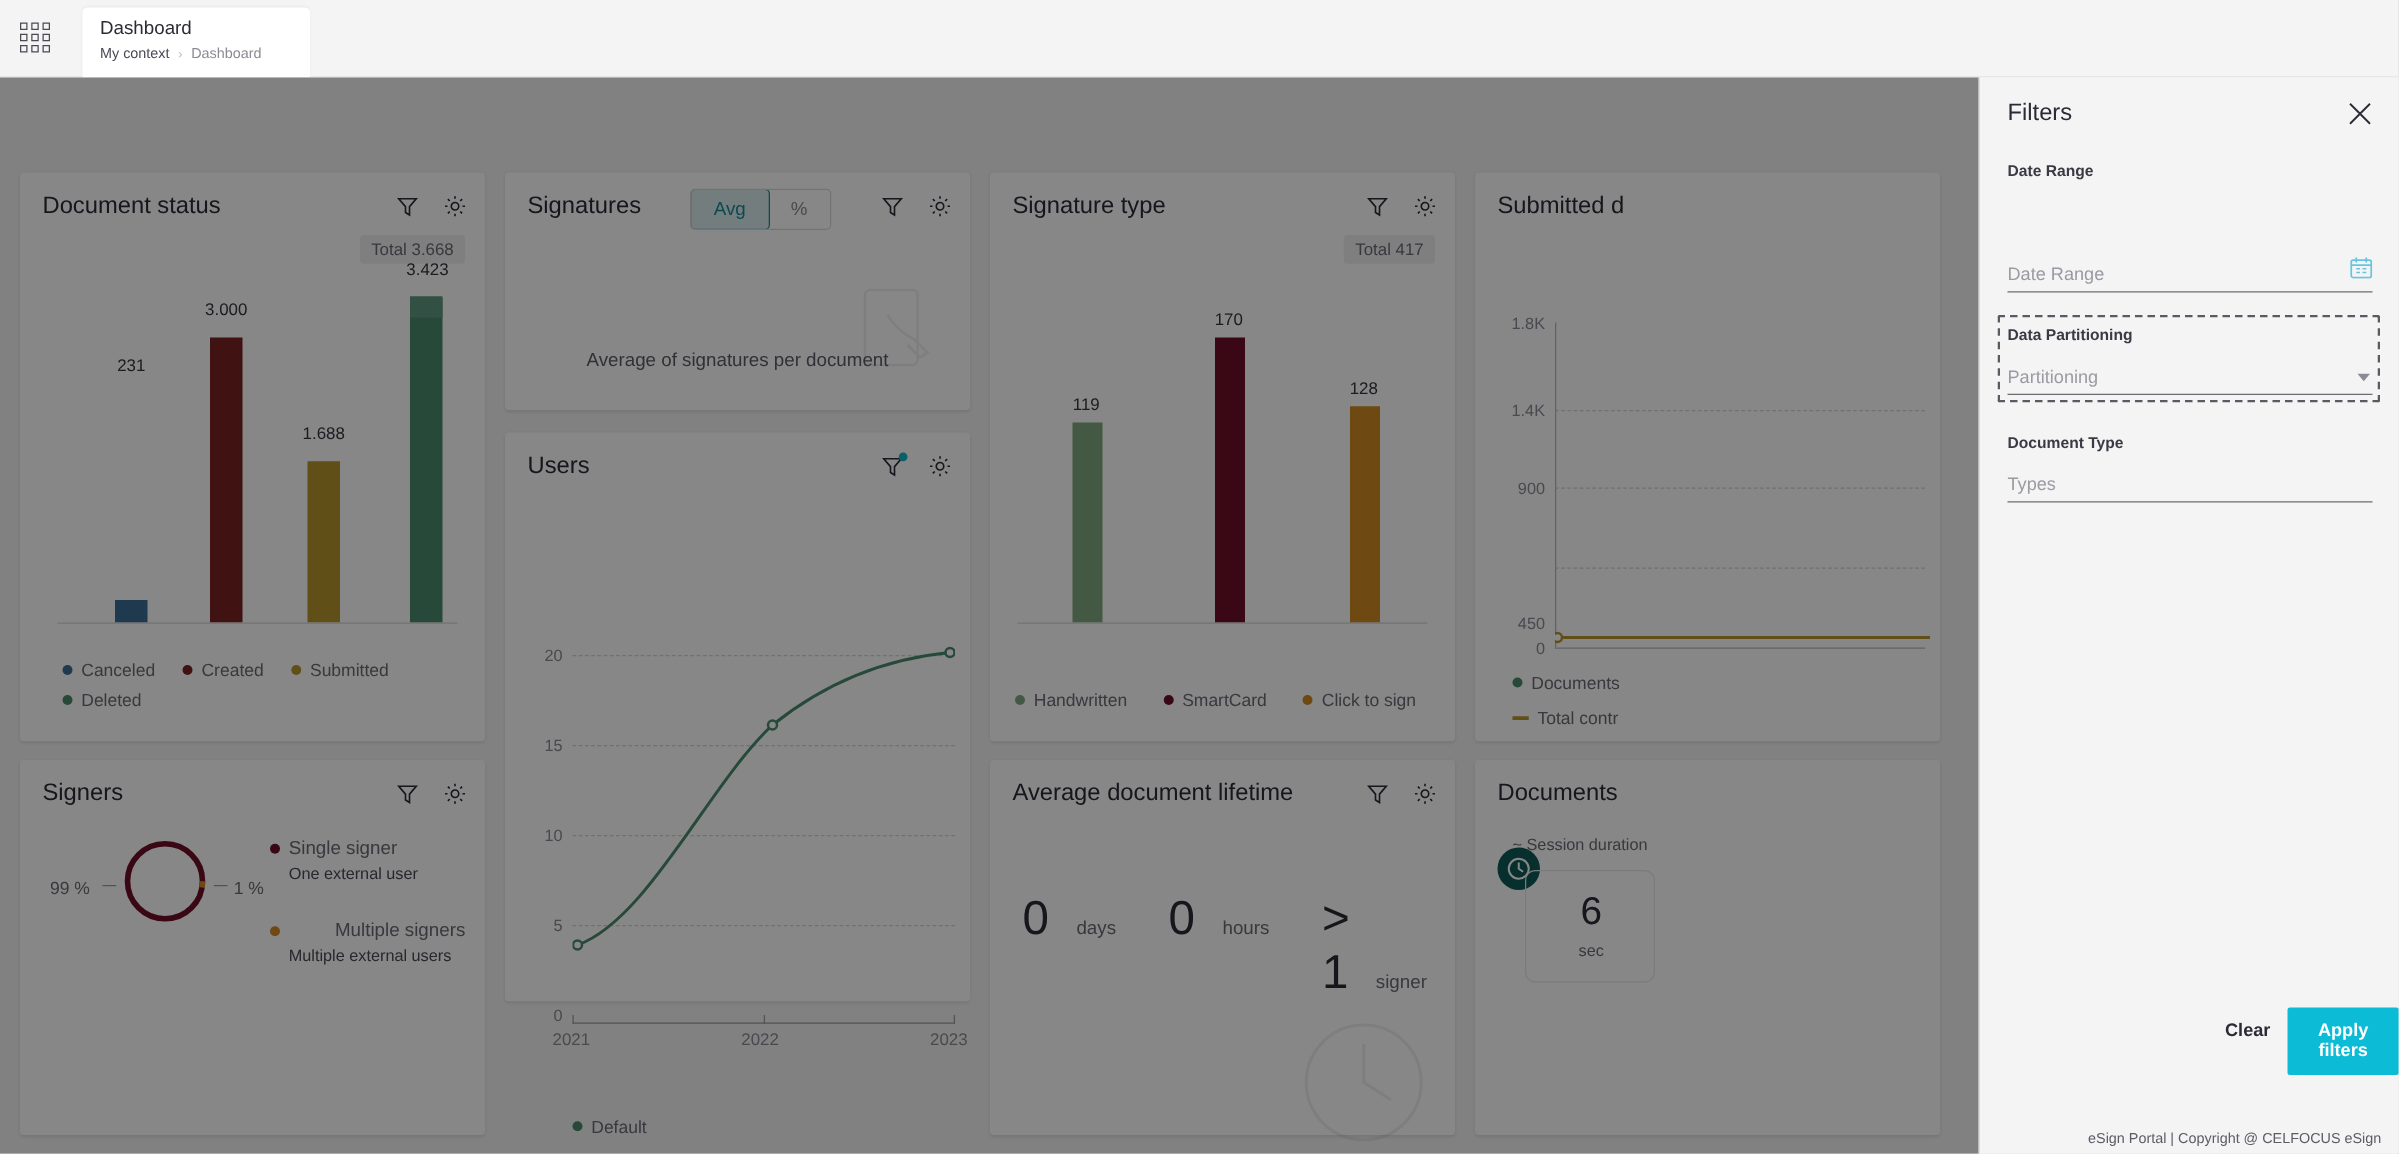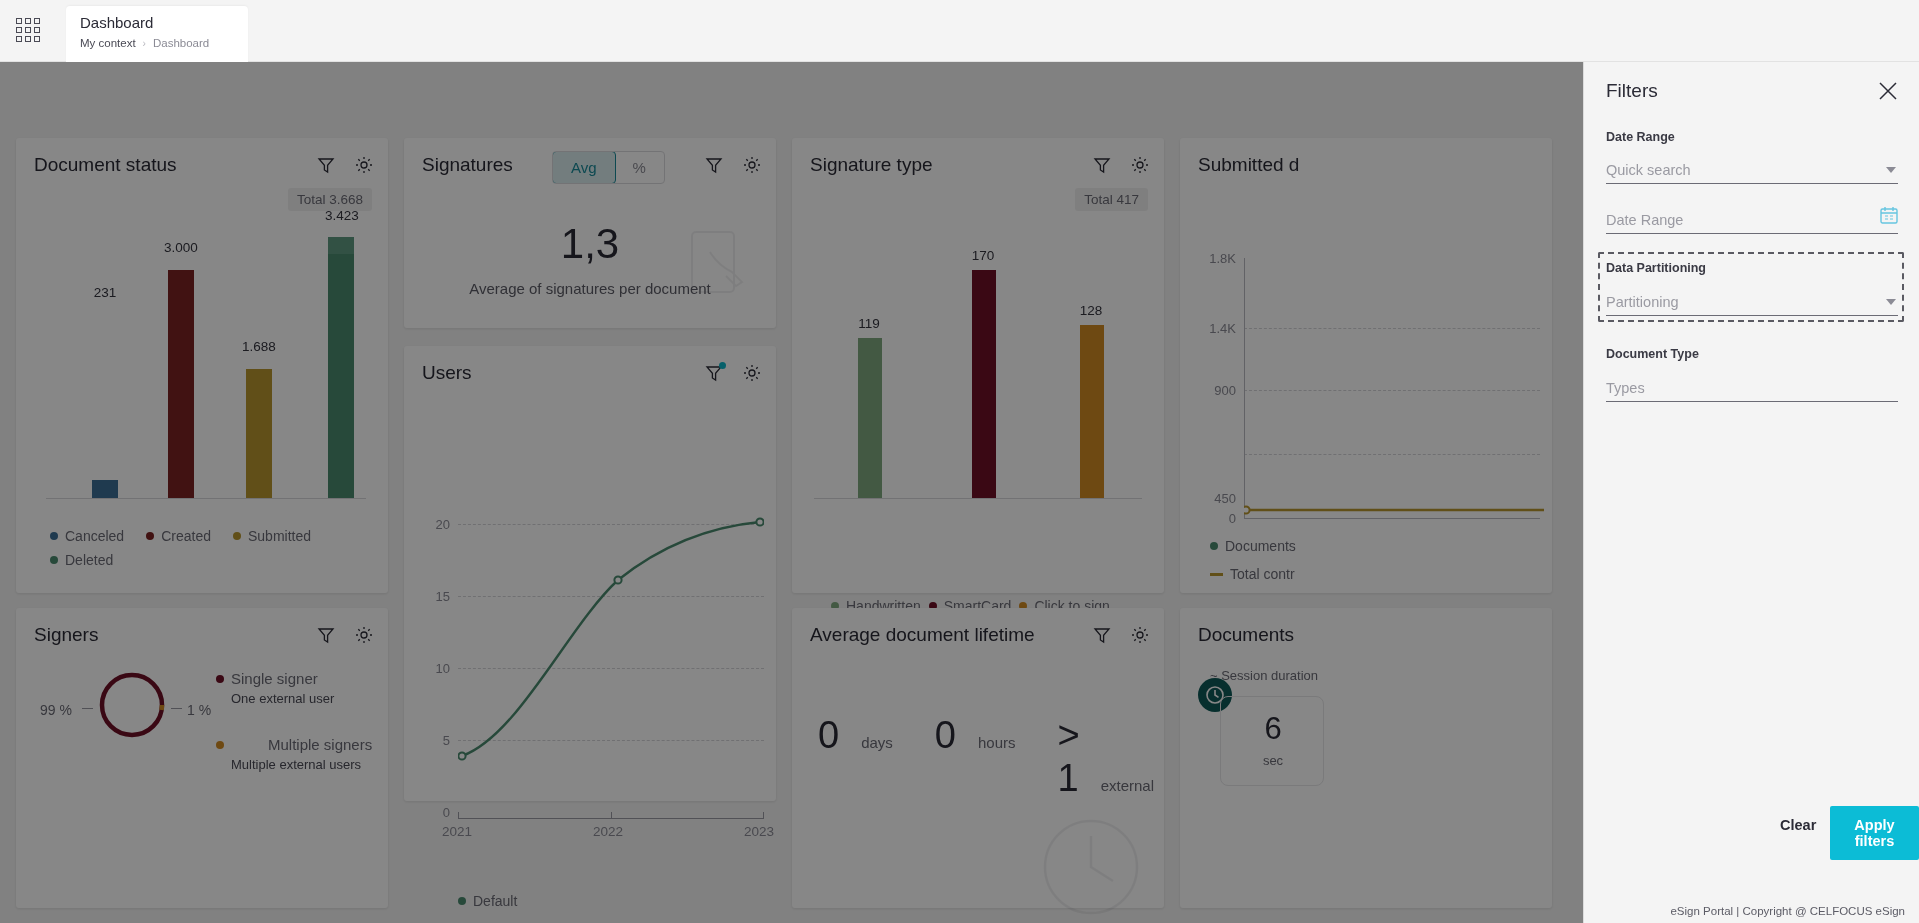--- a/index.html
+++ b/index.html
@@ -232,21 +232,20 @@
             <path d="M10 2v2M10 16v2M2 10h2M16 10h2M4.3 4.3l1.5 1.5M14.2 14.2l1.5 1.5M15.7 4.3l-1.5 1.5M5.8 14.2l-1.5 1.5" stroke="#2b2b36" stroke-width="1.3"></path>
           </svg>
         </span>
     </div>
     <div class="watermark" style="right:10px; top:86px;">
       <svg width="86" height="86" viewBox="0 0 86 86">
           <rect x="12" y="8" width="42" height="60" rx="4" fill="none" stroke="#2b2b36" stroke-width="2"></rect>
           <path d="M30 28c6 10 14 16 22 20l10 10-6 4-10-10" fill="none" stroke="#2b2b36" stroke-width="2"></path>
         </svg>
     </div>
-    <div class="bignum" style="left:0; top:82px; width:372px; text-align:center;">1,3</div>
     <div class="subtext" style="left:0; top:142px; width:372px; text-align:center;">Average of signatures per document</div>
   </div>
 
   <div class="card" style="left:404px; top:284px; width:372px; height:455px;">
     <h3>Users</h3>
     <div class="icons">
       <span class="ic">
         <svg width="20" height="20" viewBox="0 0 20 20">
             <path d="M3 4h14l-5.4 6.3V17l-3.2-2v-4.7z" fill="none" stroke="#2b2b36" stroke-width="1.3"></path>
           </svg>
@@ -320,21 +319,21 @@
 
       <div class="barlabel" style="left:144px; bottom:235px; width:50px;">170</div>
       <div class="bar" style="left:158px; width:24px; height:228px; background:#6e1026;"></div>
 
       <div class="barlabel" style="left:252px; bottom:180px; width:50px;">128</div>
       <div class="bar" style="left:266px; width:24px; height:173px; background:#d08a22;"></div>
 
       <div class="axisline" style="left:0; bottom:-1px; width:328px;"></div>
     </div>
 
-    <div class="legend" style="left:39px; top:414px; width:330px; gap:8px 8px;margin-top:46px;">
+    <div class="legend" style="left:20px; top:414px; width:330px; gap:8px 29px;">
       <span class="lg">
           <i class="dot" style="background:#7fa97f"></i>
           <span>Handwritten</span>
         </span>
       <span class="lg">
           <i class="dot" style="background:#6e1026"></i>
           <span>SmartCard</span>
         </span>
       <span class="lg">
           <i class="dot" style="background:#d08a22"></i>
@@ -433,21 +432,21 @@
     </div>
     <div class="watermark" style="right:18px; bottom:-18px;">
       <svg width="110" height="110" viewBox="0 0 110 110">
           <circle cx="55" cy="55" r="46" fill="none" stroke="#2b2b36" stroke-width="2.5"></circle>
           <path d="M55 24v31l22 14" fill="none" stroke="#2b2b36" stroke-width="2.5"></path>
         </svg>
     </div>
     <div style="position:absolute; left:26px; top:106px; display:flex; gap:42px; align-items:baseline;">
       <span><span class="lf-num">0</span><span class="lf-unit">days</span></span>
       <span><span class="lf-num">0</span><span class="lf-unit">hours</span></span>
-      <span><span class="lf-num">&gt; 1</span><span class="lf-unit">external</span></span>
+      <span><span class="lf-num">&gt; 1</span><span class="lf-unit">signer</span></span>
     </div>
   </div>
 
   <div class="card" style="left:1180px; top:546px; width:372px; height:300px;">
     <h3>Documents</h3>
     <div style="position:absolute; left:30px; top:60px; font-size:13px; color:#6b6b75;">~ Session duration</div>
     <div style="position:absolute; left:18px; top:70px; width:34px; height:34px; border-radius:50%; background:#0f5a58; display:flex; align-items:center; justify-content:center;">
       <svg width="20" height="20" viewBox="0 0 20 20">
           <circle cx="10" cy="10" r="8" fill="none" stroke="#fff" stroke-width="1.6"></circle>
           <path d="M10 5v5l3.5 2.4" fill="none" stroke="#fff" stroke-width="1.6"></path>
@@ -466,24 +465,20 @@
 <div class="panel">
   <div class="panel-title">Filters</div>
   <div class="panel-close">
     <svg width="22" height="22" viewBox="0 0 22 22">
         <path d="M3 3l16 16M19 3L3 19" stroke="#2b2b36" stroke-width="1.5"></path>
       </svg>
   </div>
 
   <div class="flabel" style="left:22px; top:68px;">Date Range</div>
 
-  <div class="field" style="left:22px; top:92px; width:292px;">
-    <span class="ph">Quick search</span>
-    <span class="caret"></span>
-  </div>
 
   <div class="field" style="left:22px; top:142px; width:292px;">
     <span class="ph">Date Range</span>
     <span style="position:absolute; right:0; bottom:6px;">
       <svg width="18" height="18" viewBox="0 0 18 18">
           <rect x="1" y="3" width="16" height="14" rx="1.5" fill="none" stroke="#66c5e0" stroke-width="1.4"></rect>
           <path d="M1 7h16M5 1v4M13 1v4" stroke="#66c5e0" stroke-width="1.4"></path>
           <path d="M5 10h3M10 10h3M5 13h3M10 13h3" stroke="#66c5e0" stroke-width="1.2"></path>
         </svg>
     </span>

